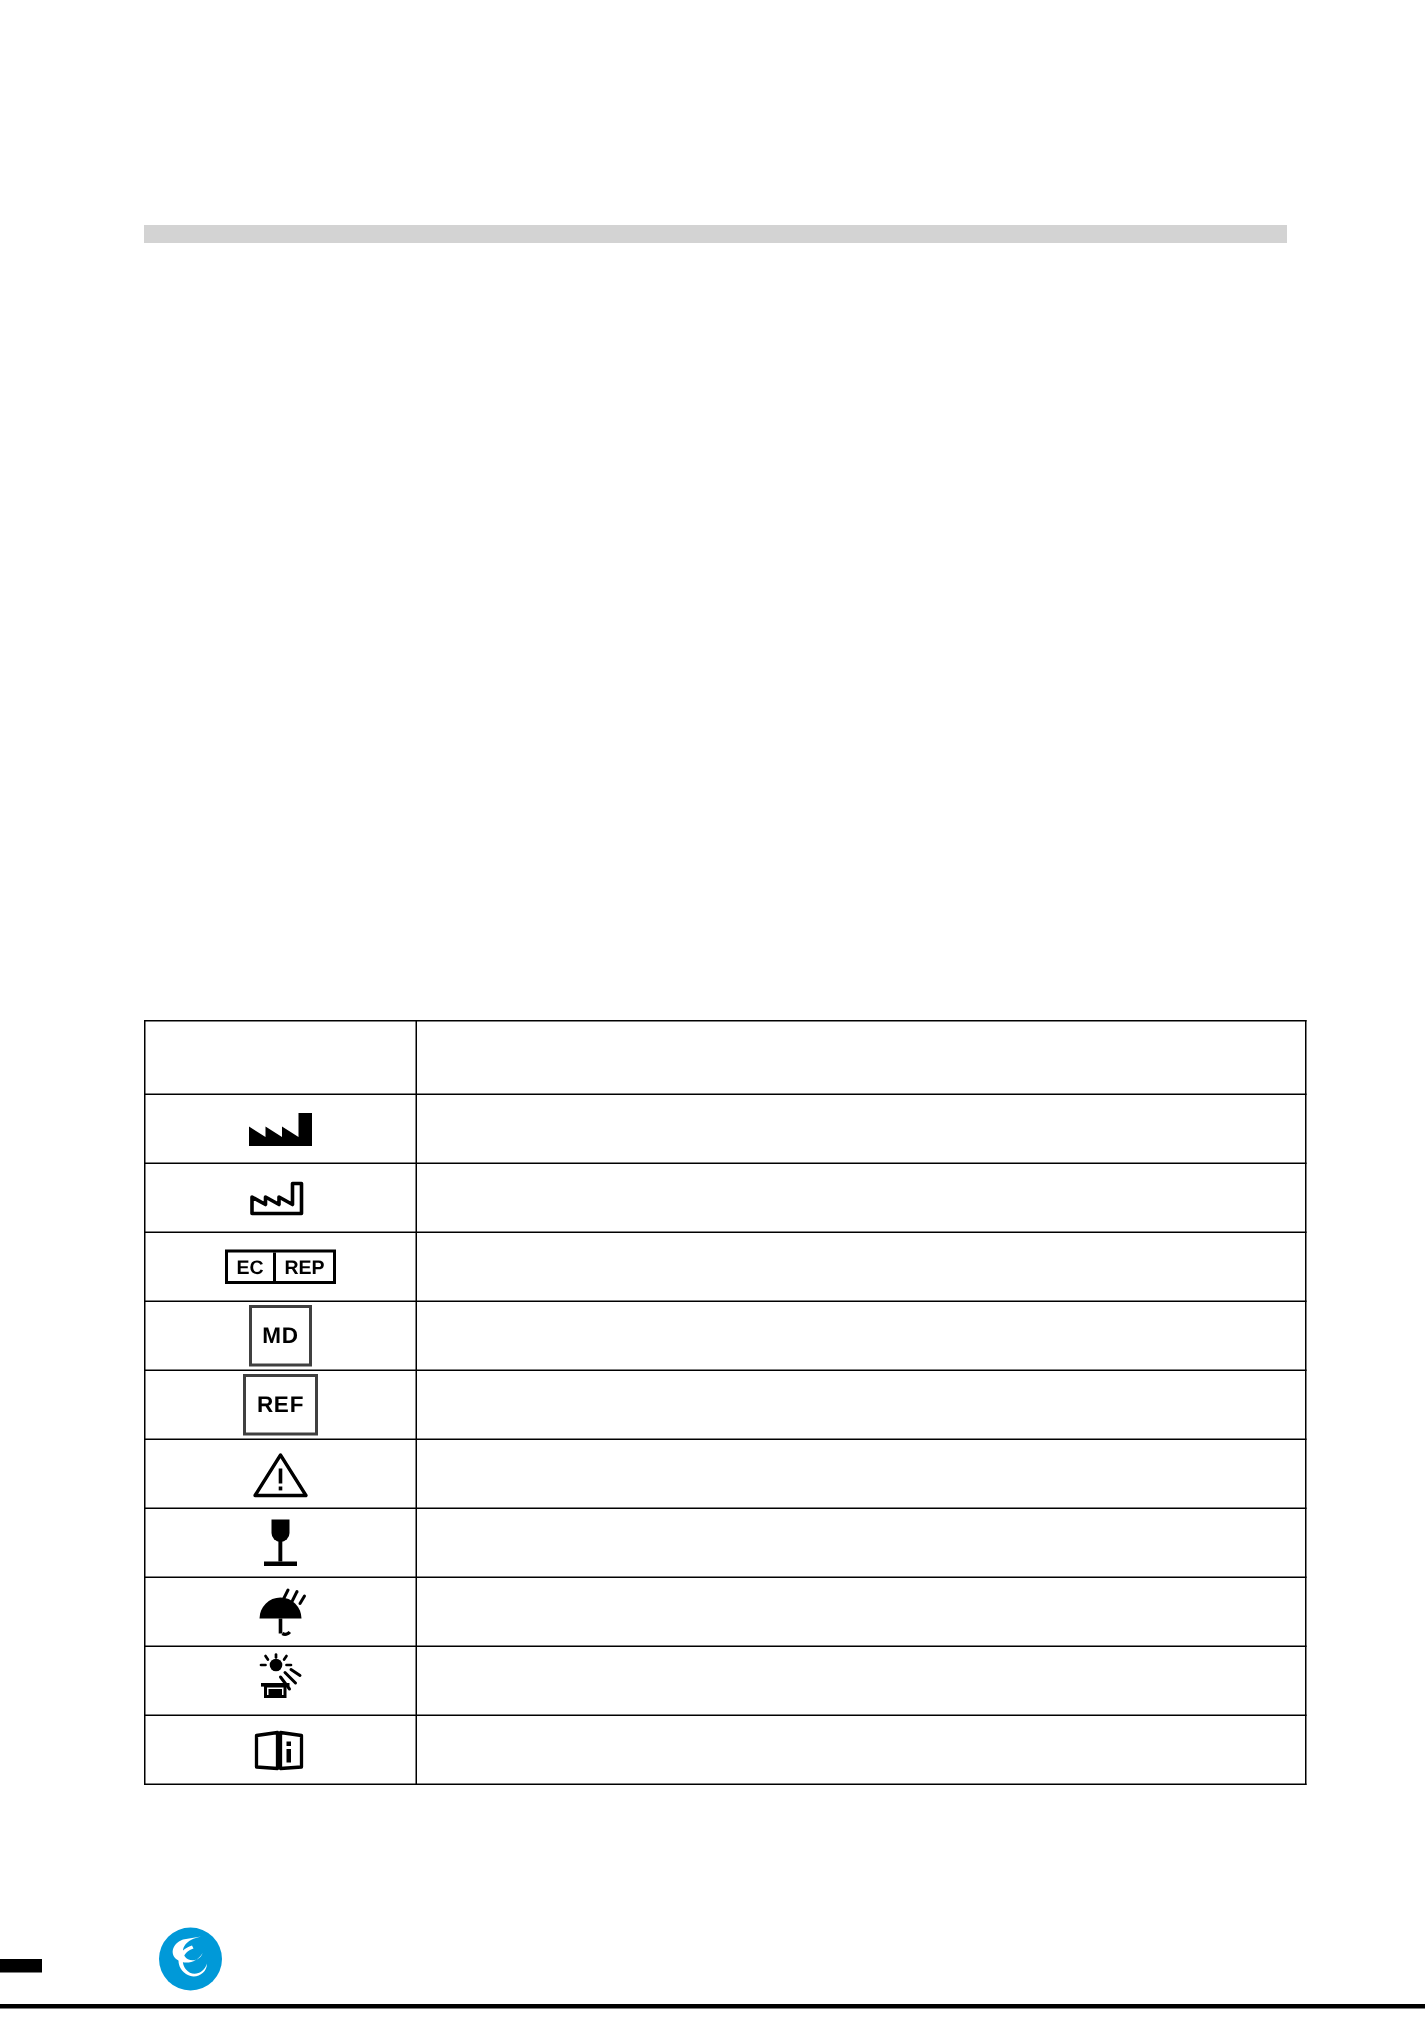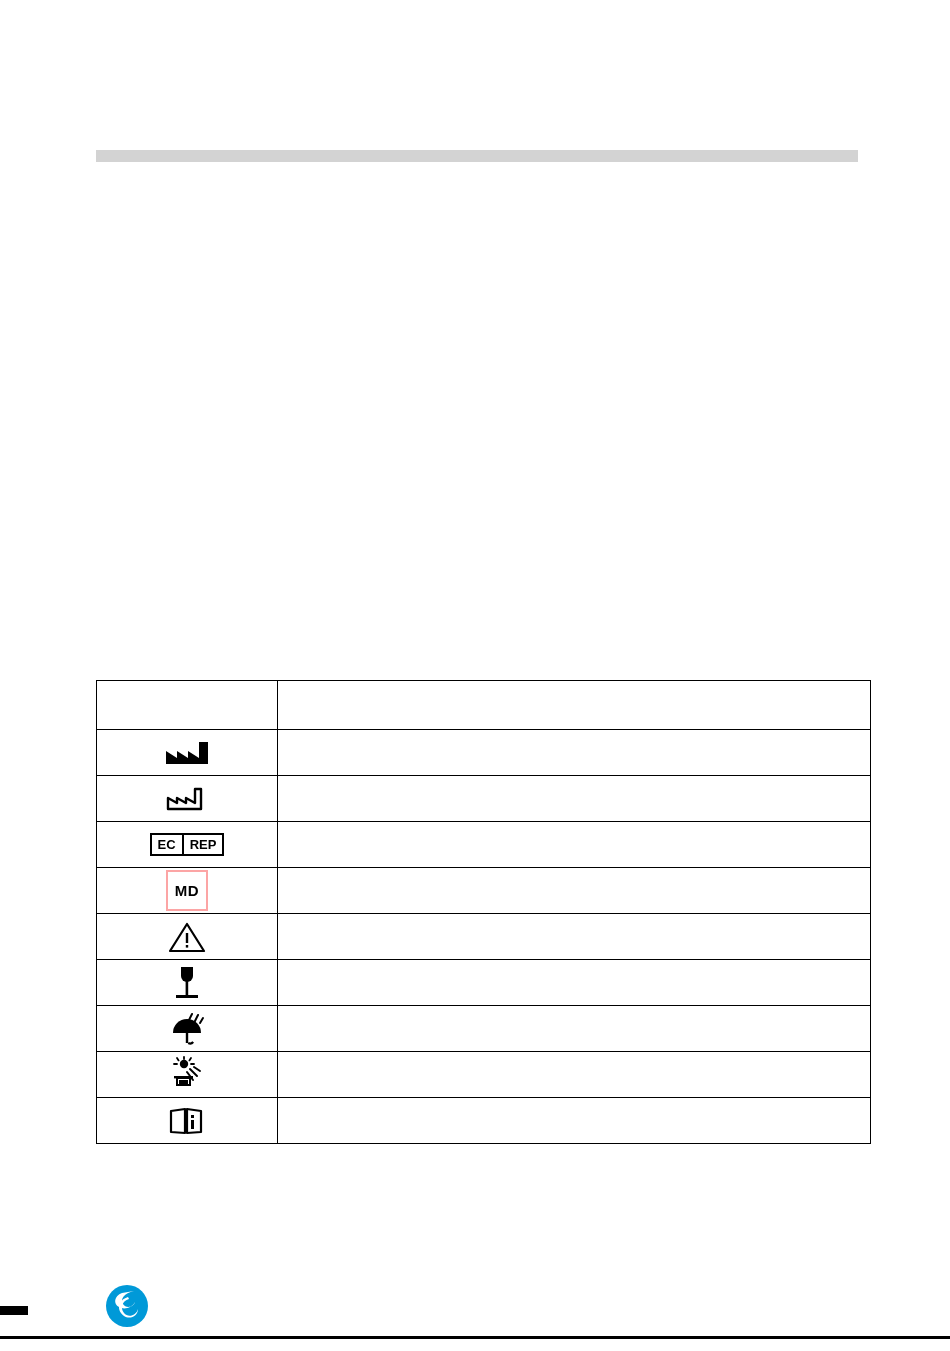--- a/index.html
+++ b/index.html
@@ -62,21 +62,21 @@
   .sym-wrap {
     display: flex;
     align-items: center;
     justify-content: center;
     height: 45px;
   }
 
   
   .boxed {
     display: inline-block;
-    border: 2px solid #fca5a5;
+    border: 2px solid #404040;
     font-weight: bold;
     font-size: 15px;
     line-height: 1;
     padding: 11px 7px;
     letter-spacing: 0.5px;
     font-family: "Liberation Sans", sans-serif;
   }
   .boxed-split {
     display: inline-flex;
     border: 2px solid #000;
@@ -167,20 +167,28 @@
       <td class="col-symbol">
         <div class="sym-wrap">
           <span class="boxed">MD</span>
         </div>
       </td>
       <td class="col-desc"></td>
     </tr>
 
 
 
+    <tr>
+      <td class="col-symbol">
+        <div class="sym-wrap">
+          <span class="boxed">REF</span>
+        </div>
+      </td>
+      <td class="col-desc"></td>
+    </tr>
 
     <tr>
       <td class="col-symbol">
         <div class="sym-wrap">
           <svg width="40" height="32" viewBox="0 0 40 32" aria-hidden="true">
             <path d="M20 3 L37 30 L3 30 Z" fill="none" stroke="#000" stroke-width="2.2" stroke-linejoin="round"></path>
             <rect x="18.8" y="12" width="2.4" height="10" fill="#000"></rect>
             <rect x="18.8" y="24" width="2.4" height="2.6" fill="#000"></rect>
           </svg>
         </div>

